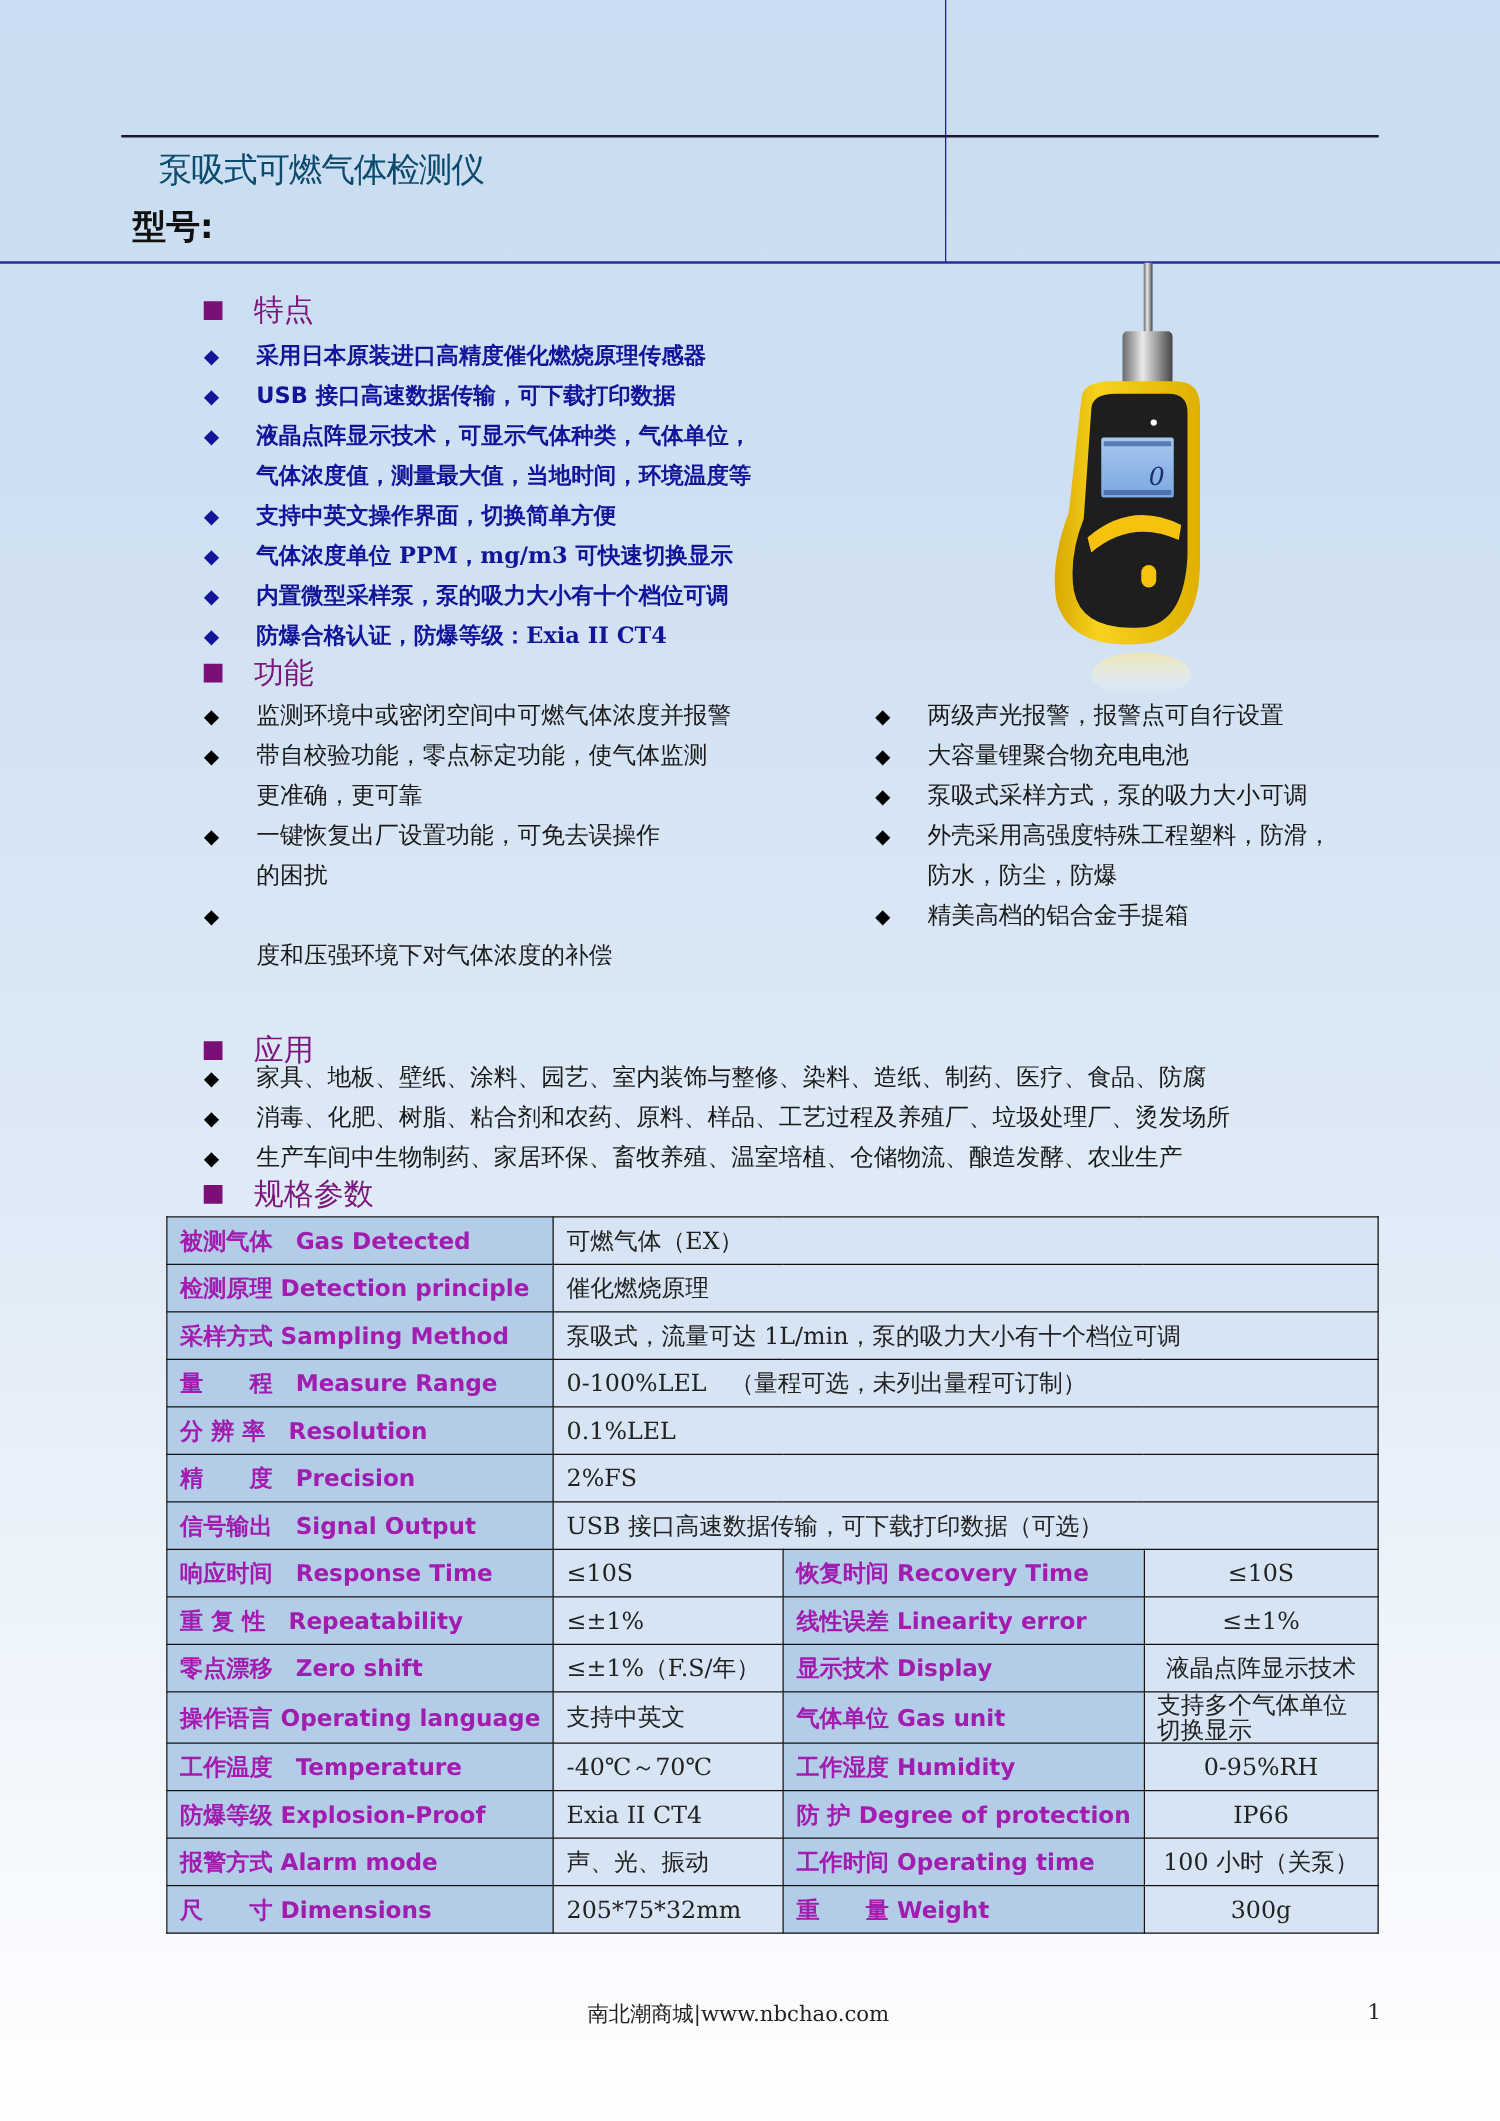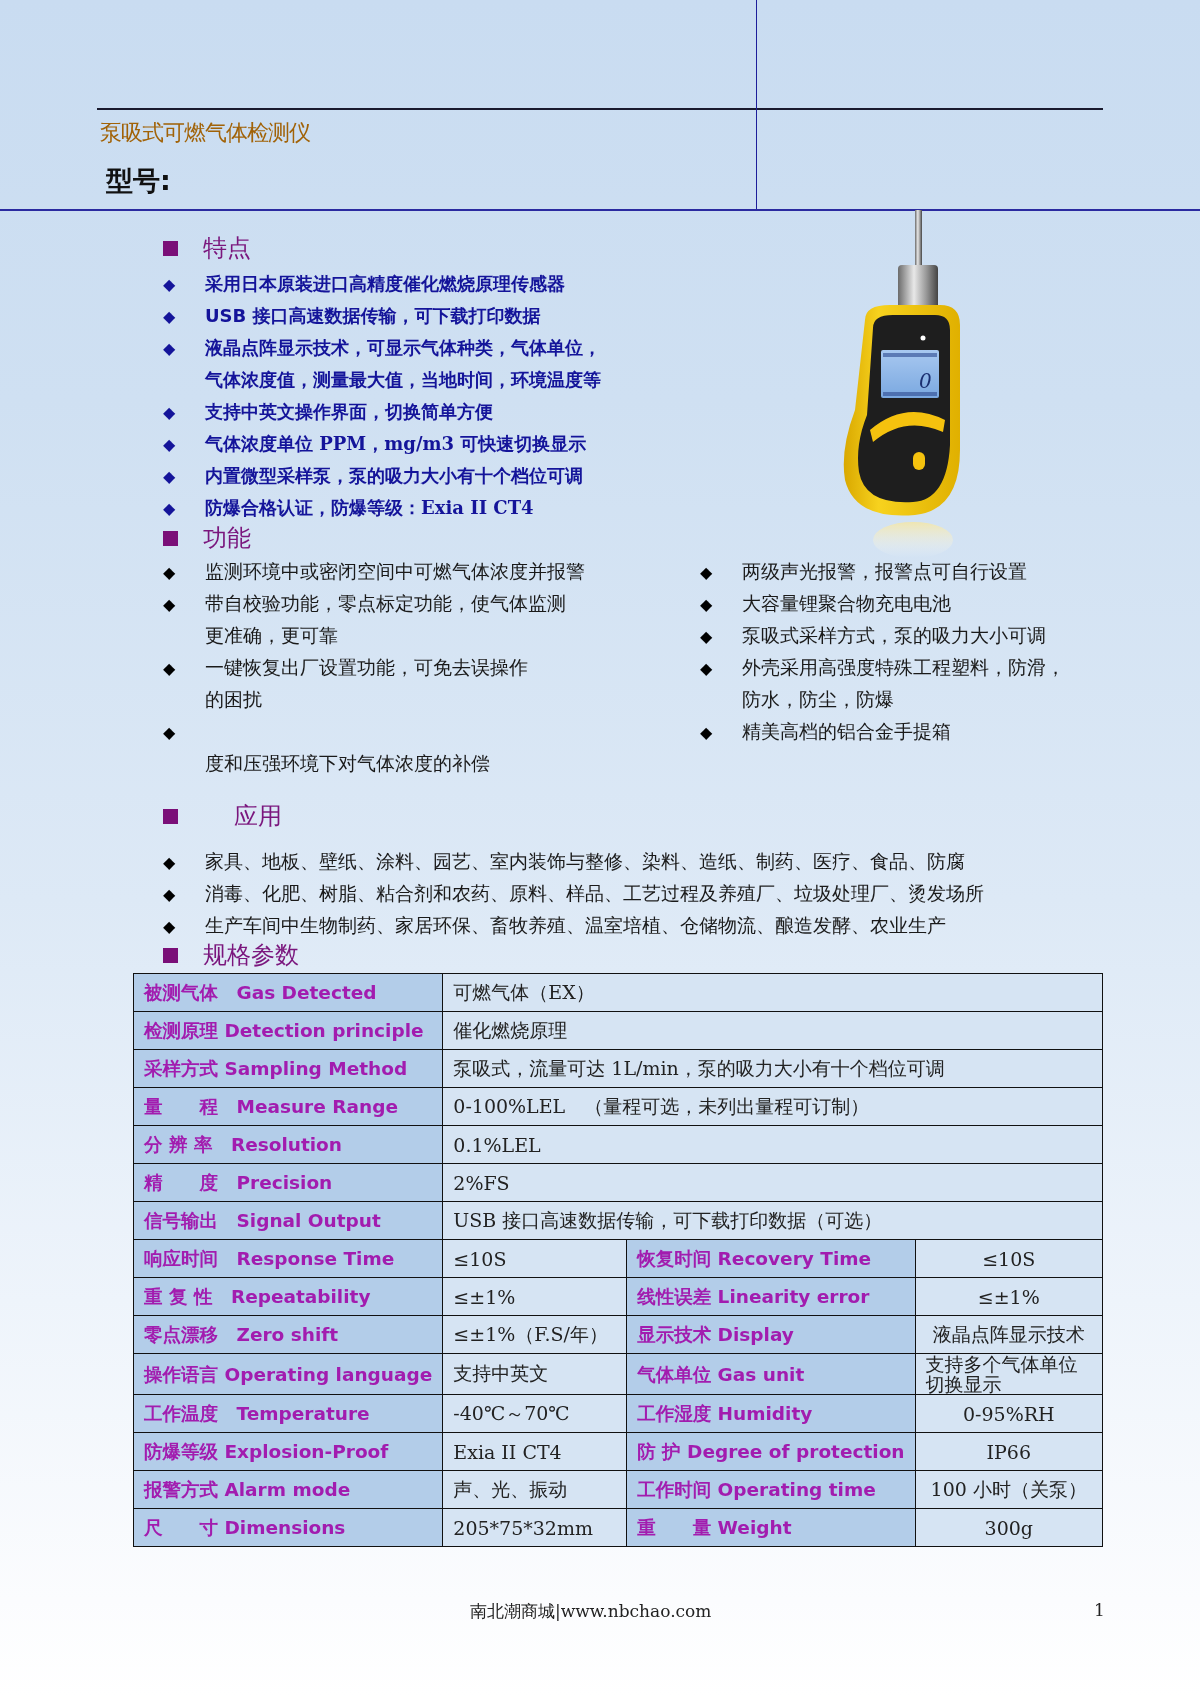--- a/index.html
+++ b/index.html
@@ -6,21 +6,21 @@
   body{
     width:1200px;height:1697px;position:relative;overflow:hidden;
     font-family:"DejaVu Serif","Liberation Serif",serif;
     background:linear-gradient(to bottom,#c9dcf1 0px,#cfe0f2 400px,#dde9f6 900px,#eef4fb 1300px,#fbfcfe 1600px,#ffffff 1697px);
     color:#111;
   }
   .abs{position:absolute;}
   .hline-top{left:97px;top:108px;width:1006px;height:2px;background:#1a1a2e;}
   .vline{left:756px;top:0;width:1px;height:210px;background:#1d1d9a;}
   .hline-bottom{left:0;top:209px;width:1200px;height:2px;background:#2a2aa0;}
-  .title{left:100px;top:118px;font-size:22px;color:#a16207;font-family:"DejaVu Sans","Liberation Sans",sans-serif;letter-spacing:-1px;}
+  .title{left:127px;top:118px;font-size:27px;color:#0c4a6e;font-family:"DejaVu Sans","Liberation Sans",sans-serif;letter-spacing:-1px;}
   .model{left:106px;top:163px;font-size:27px;color:#111;font-family:"DejaVu Sans","Liberation Sans",sans-serif;font-weight:bold;}
   .sec-head{display:flex;align-items:center;font-size:24px;color:#7a167d;font-family:"DejaVu Sans","Liberation Sans",sans-serif;}
   .sq{width:15px;height:15px;background:#7a0f78;margin-right:25px;display:inline-block;}
   .blist{font-family:"DejaVu Serif","Liberation Serif",serif;font-weight:bold;color:#14149a;font-size:18px;}
   .blist .row{display:flex;height:32px;align-items:center;}
   .dia{width:22px;display:inline-block;font-size:16px;margin-right:20px;}
   .nlist{font-family:"DejaVu Serif","Liberation Serif",serif;color:#1a1a1a;font-size:19px;}
   .nlist .row{display:flex;height:32px;align-items:center;}
   .nlist .cont{padding-left:42px;}
   .dia-b{width:22px;display:inline-block;font-size:16px;margin-right:20px;color:#000;}
@@ -173,21 +173,21 @@
     </div>
   <div class="row cont">
       <span>防水，防尘，防爆</span>
     </div>
   <div class="row">
       <span class="dia-b">◆</span>
       <span>精美高档的铝合金手提箱</span>
     </div>
 </div>
 
-<div class="abs sec-head" style="left:163px;top:796px;height:40px;gap:31px;">
+<div class="abs sec-head" style="left:163px;top:820px;height:40px;">
   <span class="sq"></span>
   <span>应用</span>
 </div>
 <div class="abs nlist" style="left:163px;top:846px;width:950px;">
   <div class="row">
       <span class="dia-b">◆</span>
       <span>家具、地板、壁纸、涂料、园艺、室内装饰与整修、染料、造纸、制药、医疗、食品、防腐</span>
     </div>
   <div class="row">
       <span class="dia-b">◆</span>

